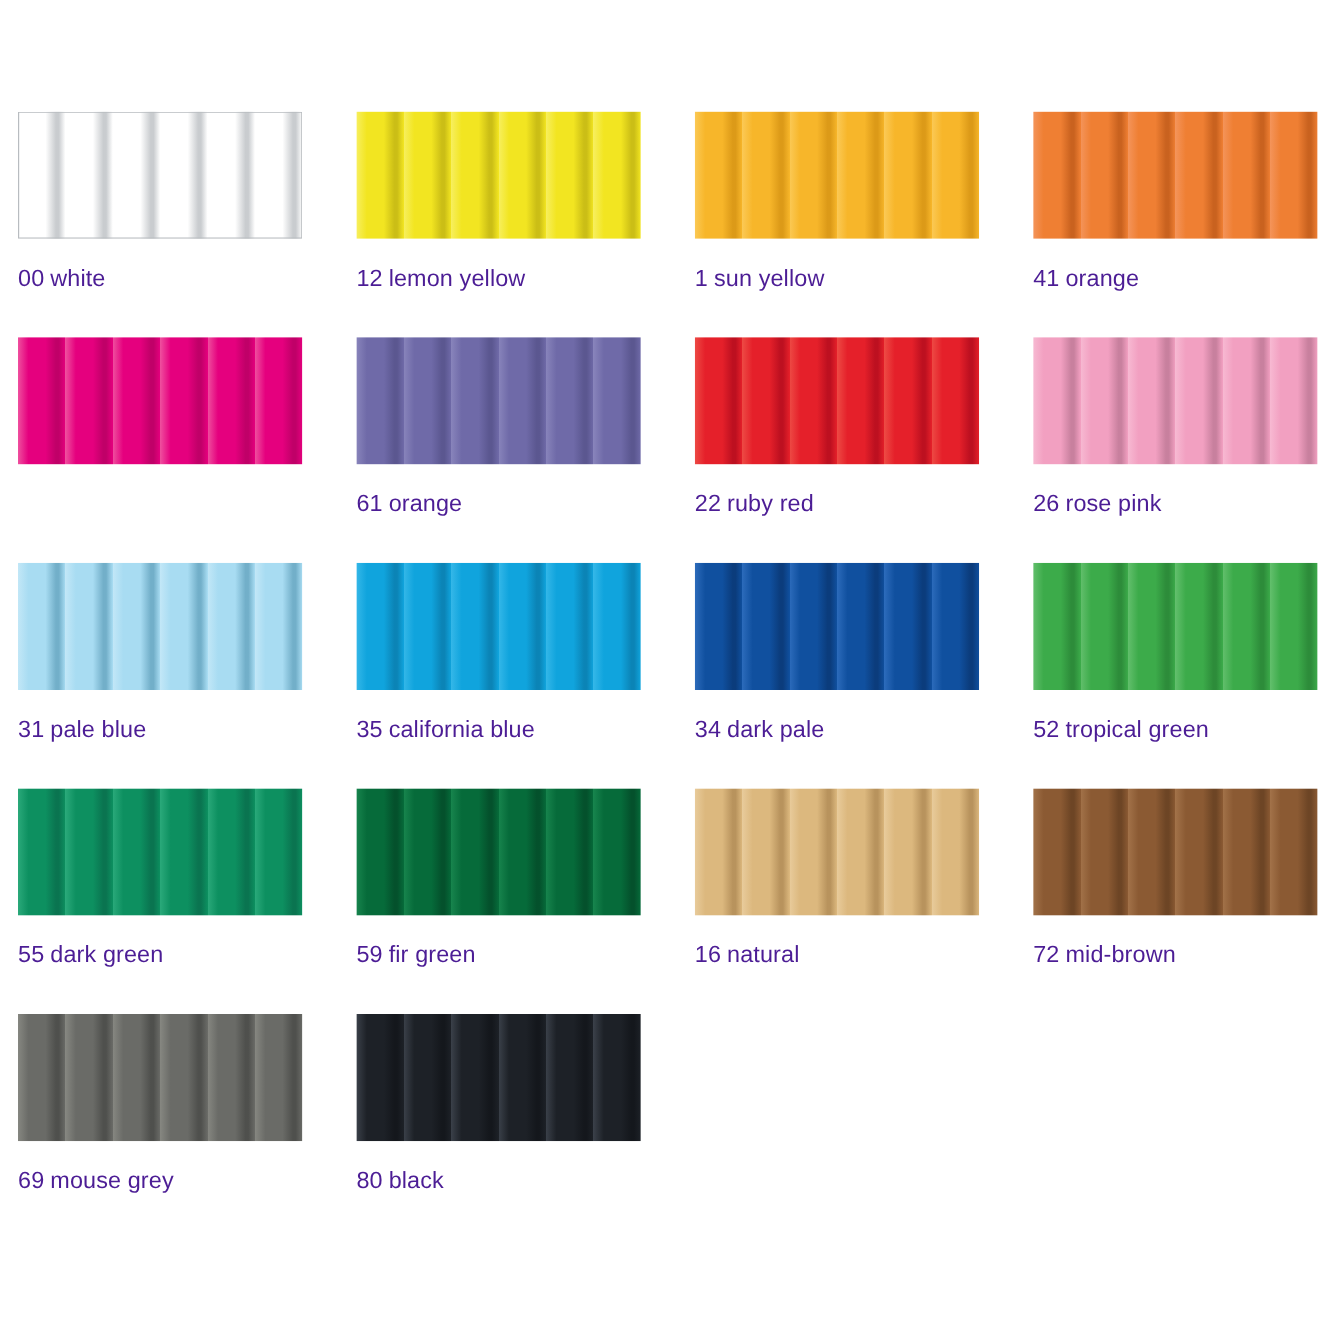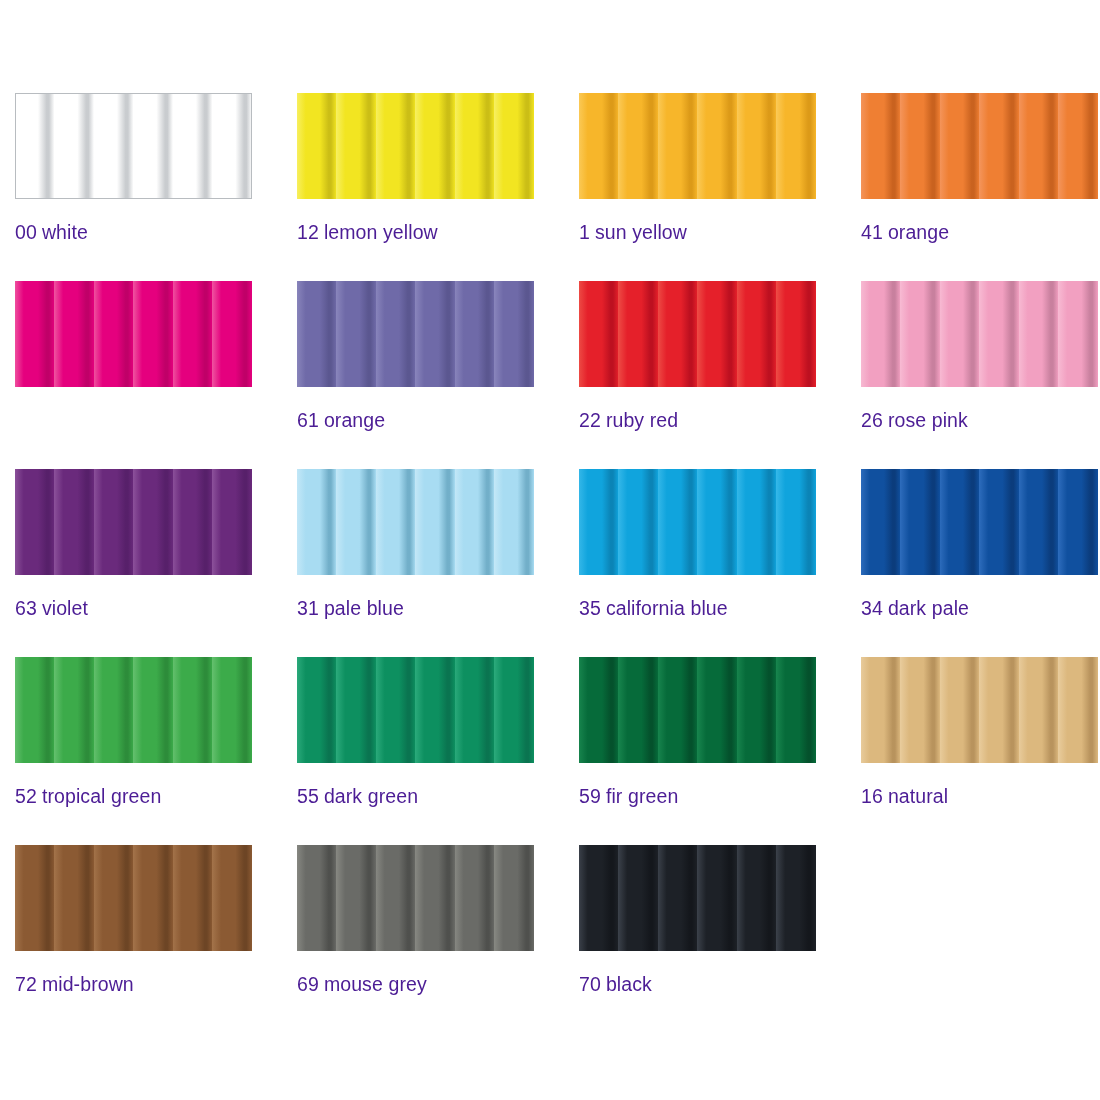--- a/index.html
+++ b/index.html
@@ -110,26 +110,20 @@
       <div class="swatch-label"><span class="code">22</span><span>ruby red</span></div>
     </div>
     <div class="swatch-cell">
       <div class="swatch-chip">
         <div class="flute" style="background: repeating-linear-gradient(to right, rgb(247, 185, 210) 0px, rgb(242, 160, 193) 8.69px, rgb(242, 160, 193) 22.91px, rgb(200, 128, 158) 31.6px, rgb(200, 128, 158) 33.97px, rgb(242, 160, 193) 39.5px);"></div>
       </div>
       <div class="swatch-label"><span class="code">26</span><span>rose pink</span></div>
     </div>
     <div class="swatch-cell">
       <div class="swatch-chip">
-        <div class="flute" style="background: repeating-linear-gradient(to right, rgb(138, 79, 153) 0px, rgb(106, 42, 124) 8.69px, rgb(106, 42, 124) 22.91px, rgb(87, 32, 106) 31.6px, rgb(87, 32, 106) 33.97px, rgb(106, 42, 124) 39.5px);"></div>
-      </div>
-      <div class="swatch-label"><span class="code">63</span><span>violet</span></div>
-    </div>
-    <div class="swatch-cell">
-      <div class="swatch-chip">
         <div class="flute" style="background: repeating-linear-gradient(to right, rgb(194, 231, 247) 0px, rgb(168, 220, 242) 8.69px, rgb(168, 220, 242) 22.91px, rgb(114, 175, 201) 31.6px, rgb(114, 175, 201) 33.97px, rgb(168, 220, 242) 39.5px);"></div>
       </div>
       <div class="swatch-label"><span class="code">31</span><span>pale blue</span></div>
     </div>
     <div class="swatch-cell">
       <div class="swatch-chip">
         <div class="flute" style="background: repeating-linear-gradient(to right, rgb(52, 183, 232) 0px, rgb(16, 164, 221) 8.69px, rgb(16, 164, 221) 22.91px, rgb(11, 132, 182) 31.6px, rgb(11, 132, 182) 33.97px, rgb(16, 164, 221) 39.5px);"></div>
       </div>
       <div class="swatch-label"><span class="code">35</span><span>california blue</span></div>
     </div>
@@ -172,15 +166,15 @@
     <div class="swatch-cell">
       <div class="swatch-chip">
         <div class="flute" style="background: repeating-linear-gradient(to right, rgb(134, 135, 129) 0px, rgb(106, 107, 103) 8.69px, rgb(106, 107, 103) 22.91px, rgb(79, 80, 77) 31.6px, rgb(79, 80, 77) 33.97px, rgb(106, 107, 103) 39.5px);"></div>
       </div>
       <div class="swatch-label"><span class="code">69</span><span>mouse grey</span></div>
     </div>
     <div class="swatch-cell">
       <div class="swatch-chip">
         <div class="flute" style="background: repeating-linear-gradient(to right, rgb(58, 64, 73) 0px, rgb(29, 33, 39) 8.69px, rgb(29, 33, 39) 22.91px, rgb(20, 23, 28) 31.6px, rgb(20, 23, 28) 33.97px, rgb(29, 33, 39) 39.5px);"></div>
       </div>
-      <div class="swatch-label"><span class="code">70</span><span>black</span></div>
+      <div class="swatch-label"><span class="code">80</span><span>black</span></div>
     </div>
   </div>
 
 </body></html>

